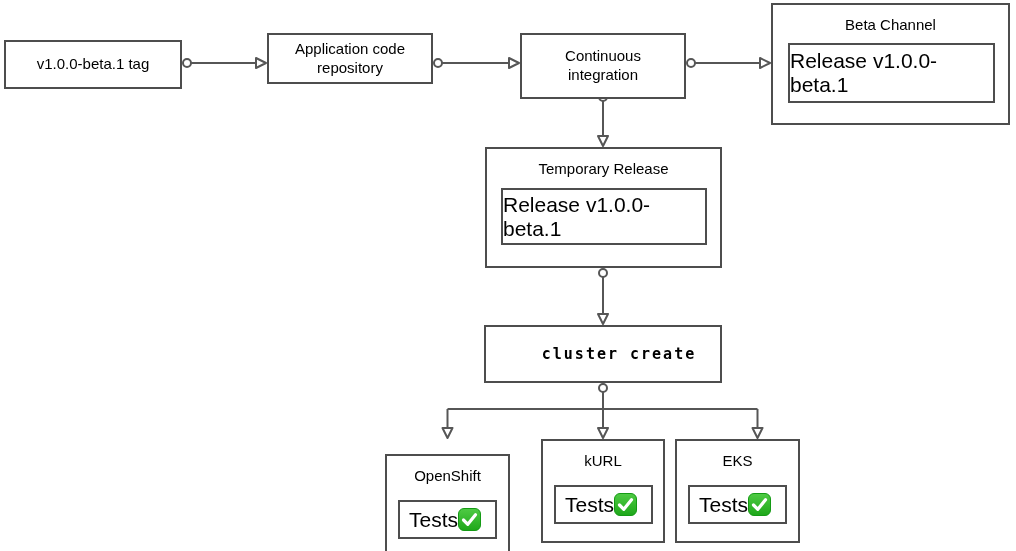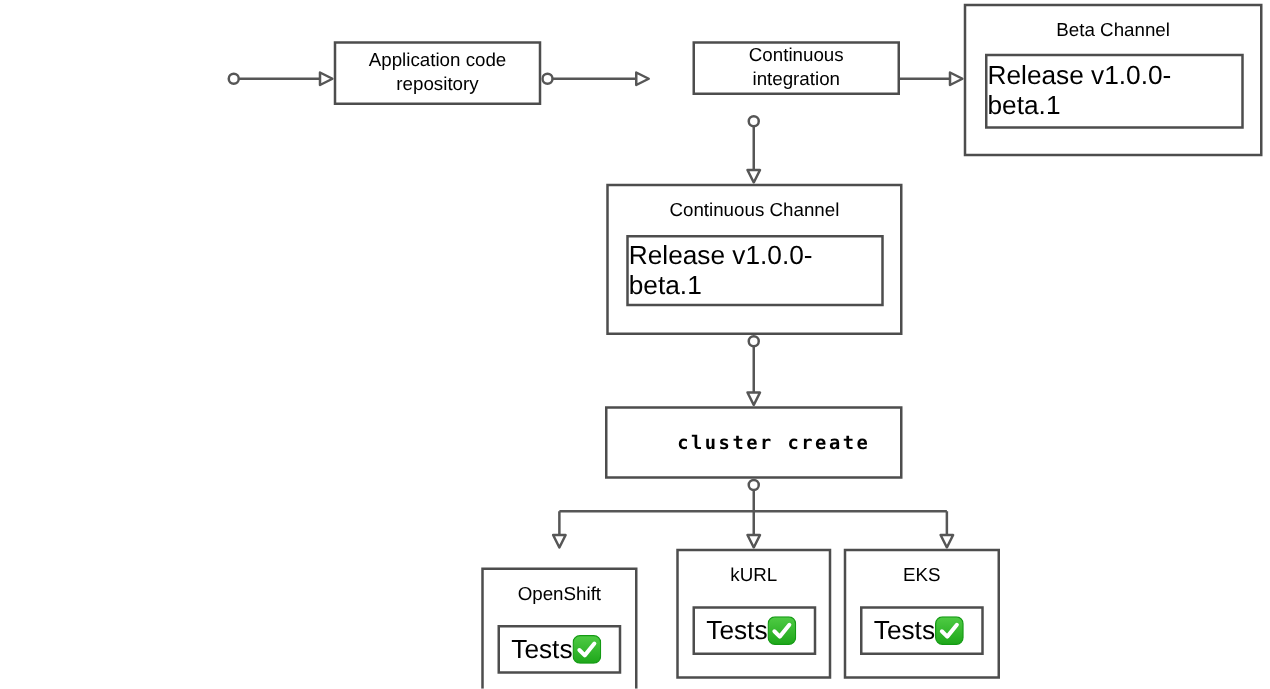--- a/index.html
+++ b/index.html
@@ -76,21 +76,21 @@
   .mono {
     font-family: "DejaVu Sans Mono", "Liberation Mono", monospace;
     font-weight: bold;
     letter-spacing: 2px;
     font-size: 15px;
     margin-left: 32px;
   }
   
   #node-tag        { left: 4px;   top: 40px;  width: 178px; height: 49px; }
   #node-repo       { left: 267px; top: 33px;  width: 166px; height: 51px; }
-  #node-ci         { left: 520px; top: 33px;  width: 166px; height: 43px; margin-left: 34px; }
+  #node-ci         { left: 520px; top: 33px;  width: 166px; height: 66px; }
   #node-beta       { left: 771px; top: 3px;   width: 239px; height: 122px; }
   #node-beta .subnode { left: 15px; top: 38px; width: 207px; height: 60px; }
   #node-temp       { left: 485px; top: 147px; width: 237px; height: 121px; }
   #node-temp .subnode { left: 14px; top: 39px; width: 206px; height: 57px; }
   #node-cluster    { left: 484px; top: 325px; width: 238px; height: 58px; }
   #node-openshift  { left: 385px; top: 454px; width: 125px; height: 104px; }
   #node-kurl       { left: 541px; top: 439px; width: 124px; height: 104px; }
   #node-eks        { left: 675px; top: 439px; width: 125px; height: 104px; }
   .tests .subnode  { left: 11px;  top: 44px;  width: 99px;  height: 39px;
                      justify-content: flex-start; padding-left: 9px; }
@@ -143,38 +143,41 @@
       <path class="edge-line" d="M447.5,409 L757.5,409"></path>
       <path class="edge-line" d="M447.5,409 L447.5,428"></path>
       <path class="edge-line" d="M603,409 L603,428"></path>
       <path class="edge-line" d="M757.5,409 L757.5,428"></path>
       <polygon class="edge-arrow" points="442.5,428 447.5,438 452.5,428"></polygon>
       <polygon class="edge-arrow" points="598,428 603,438 608,428"></polygon>
       <polygon class="edge-arrow" points="752.5,428 757.5,438 762.5,428"></polygon>
     </g>
   </svg>
 
+  <div class="node" id="node-tag">
+    <span>v1.0.0-beta.1 tag</span>
+  </div>
 
   <div class="node" id="node-repo">
     <span>Application code repository</span>
   </div>
 
   <div class="node" id="node-ci">
     <span>Continuous integration</span>
   </div>
 
   <div class="group" id="node-beta">
     <div class="group-title">Beta Channel</div>
     <div class="subnode">
       <span>Release v1.0.0-beta.1</span>
     </div>
   </div>
 
   <div class="group" id="node-temp">
-    <div class="group-title">Continuous Channel</div>
+    <div class="group-title">Temporary Release</div>
     <div class="subnode">
       <span>Release v1.0.0-beta.1</span>
     </div>
   </div>
 
   <div class="node" id="node-cluster">
     <span class="mono">cluster create</span>
   </div>
 
   <div class="group tests" id="node-openshift">

